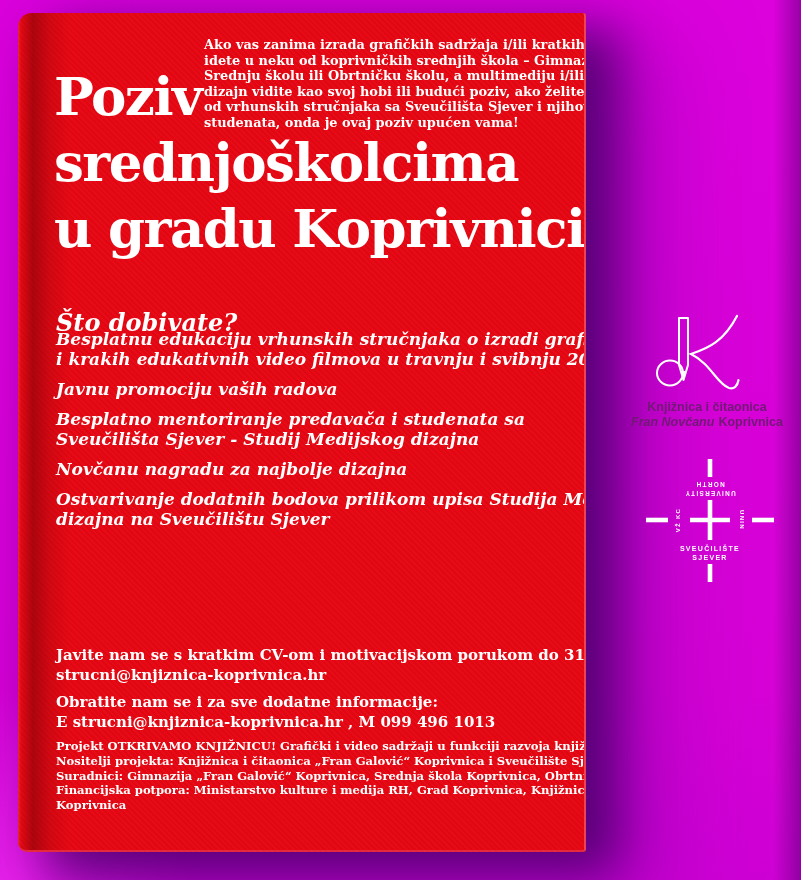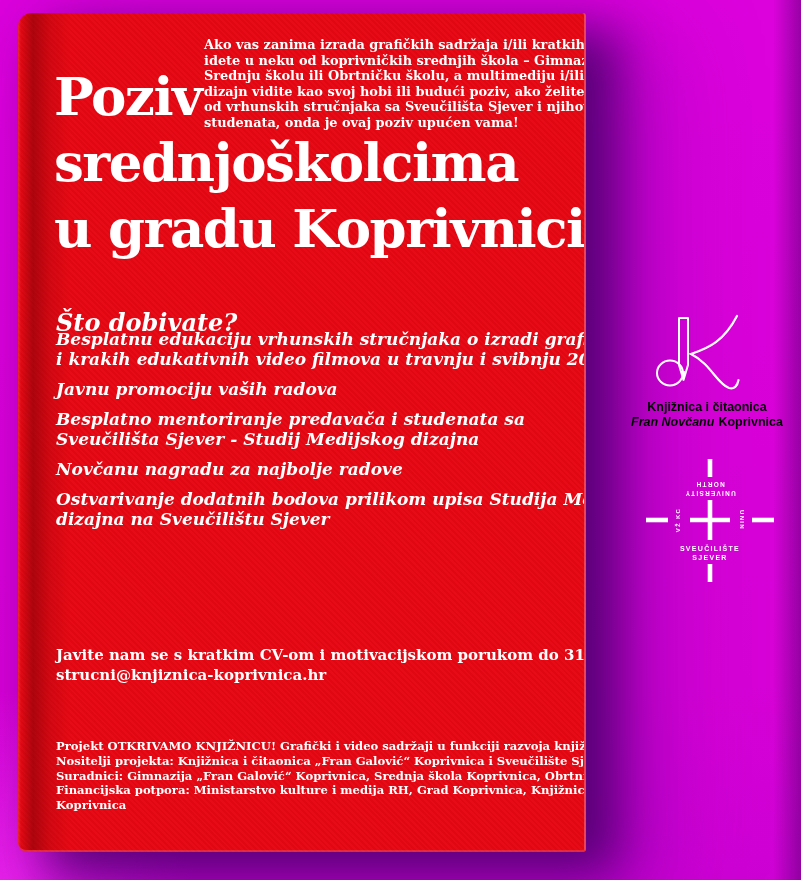--- a/index.html
+++ b/index.html
@@ -65,21 +65,21 @@
   }
   .fineprint{
     position:absolute;left:38px;top:726px;width:515px;
     font-size:11.6px;line-height:14.8px;font-weight:bold;white-space:nowrap;
   }
 
   
   .library-logo{position:absolute;left:653px;top:314px;}
   .library-text{
     position:absolute;left:621px;top:400px;width:172px;text-align:center;
-    color:#000000;font-family:"Liberation Sans","DejaVu Sans",sans-serif;
+    color:#701a75;font-family:"Liberation Sans","DejaVu Sans",sans-serif;
     font-size:12.5px;line-height:14.5px;font-weight:bold;white-space:nowrap;
   }
   .library-text .it{font-style:italic;margin-right:4px;}
 
   .uni-logo{position:absolute;left:642px;top:452px;}
   .uni-logo text{
     font-family:"Liberation Sans","DejaVu Sans",sans-serif;
     font-weight:bold;fill:#fff;letter-spacing:1.3px;
   }
 </style>
@@ -92,26 +92,27 @@
   <div class="intro">Ako vas zanima izrada grafičkih sadržaja i/ili kratkih videa,<br>idete u neku od koprivničkih srednjih škola – Gimnaziju,<br>Srednju školu ili Obrtničku školu, a multimediju i/ili grafički<br>dizajn vidite kao svoj hobi ili budući poziv, ako želite naučiti više<br>od vrhunskih stručnjaka sa Sveučilišta Sjever i njihovih<br>studenata, onda je ovaj poziv upućen vama!</div>
 
   <h1 class="title" style="margin:0;">Poziv<br>srednjoškolcima<br>u gradu Koprivnici</h1>
 
   <div class="benefits-heading">Što dobivate?</div>
 
   <div class="benefits">
     <div class="benefit-item">Besplatnu edukaciju vrhunskih stručnjaka o izradi grafičkih sadržaja<br>i krakih edukativnih video filmova u travnju i svibnju 2023.</div>
     <div class="benefit-item">Javnu promociju vaših radova</div>
     <div class="benefit-item">Besplatno mentoriranje predavača i studenata sa<br>Sveučilišta Sjever - Studij Medijskog dizajna</div>
-    <div class="benefit-item">Novčanu nagradu za najbolje radove</div>
+    <div class="benefit-item">Novčanu nagradu za najbolje dizajna</div>
     <div class="benefit-item">Ostvarivanje dodatnih bodova prilikom upisa Studija Medijskog<br>dizajna na Sveučilištu Sjever</div>
   </div>
 
   <div class="apply">Javite nam se s kratkim CV-om i motivacijskom porukom do 31. 3. 2023. na email:<br>strucni@knjiznica-koprivnica.hr</div>
 
+  <div class="info">Obratite nam se i za sve dodatne informacije:<br>E strucni@knjiznica-koprivnica.hr , M 099 496 1013</div>
 
   <div class="fineprint">Projekt OTKRIVAMO KNJIŽNICU! Grafički i video sadržaji u funkciji razvoja knjižnične pismenosti mladih<br>Nositelji projekta: Knjižnica i čitaonica „Fran Galović“ Koprivnica i Sveučilište Sjever – Studij Medijskog dizajna<br>Suradnici: Gimnazija „Fran Galović“ Koprivnica, Srednja škola Koprivnica, Obrtnička škola Koprivnica<br>Financijska potpora: Ministarstvo kulture i medija RH, Grad Koprivnica, Knjižnica i čitaonica „Fran Galović“<br>Koprivnica</div>
 </div>
 
 <svg class="library-logo" width="92" height="82" viewBox="0 0 92 82" fill="none" xmlns="http://www.w3.org/2000/svg">
   <path d="M26,4 h9 v47 l-4.5,15 l-4.5,-15 z" stroke="#fff" stroke-width="2" fill="none" stroke-linejoin="round"></path>
   <path d="M28,57 h5 l-2.5,9 z" fill="#fff"></path>
   <ellipse cx="17" cy="59" rx="13" ry="12.5" stroke="#fff" stroke-width="2" fill="none"></ellipse>
   <path d="M84,2 C71,27 56,34 38,40 C58,50 64,70 76,74 C81,75.5 84.5,72 85.5,66" stroke="#fff" stroke-width="2.2" fill="none" stroke-linecap="round"></path>
 </svg>

